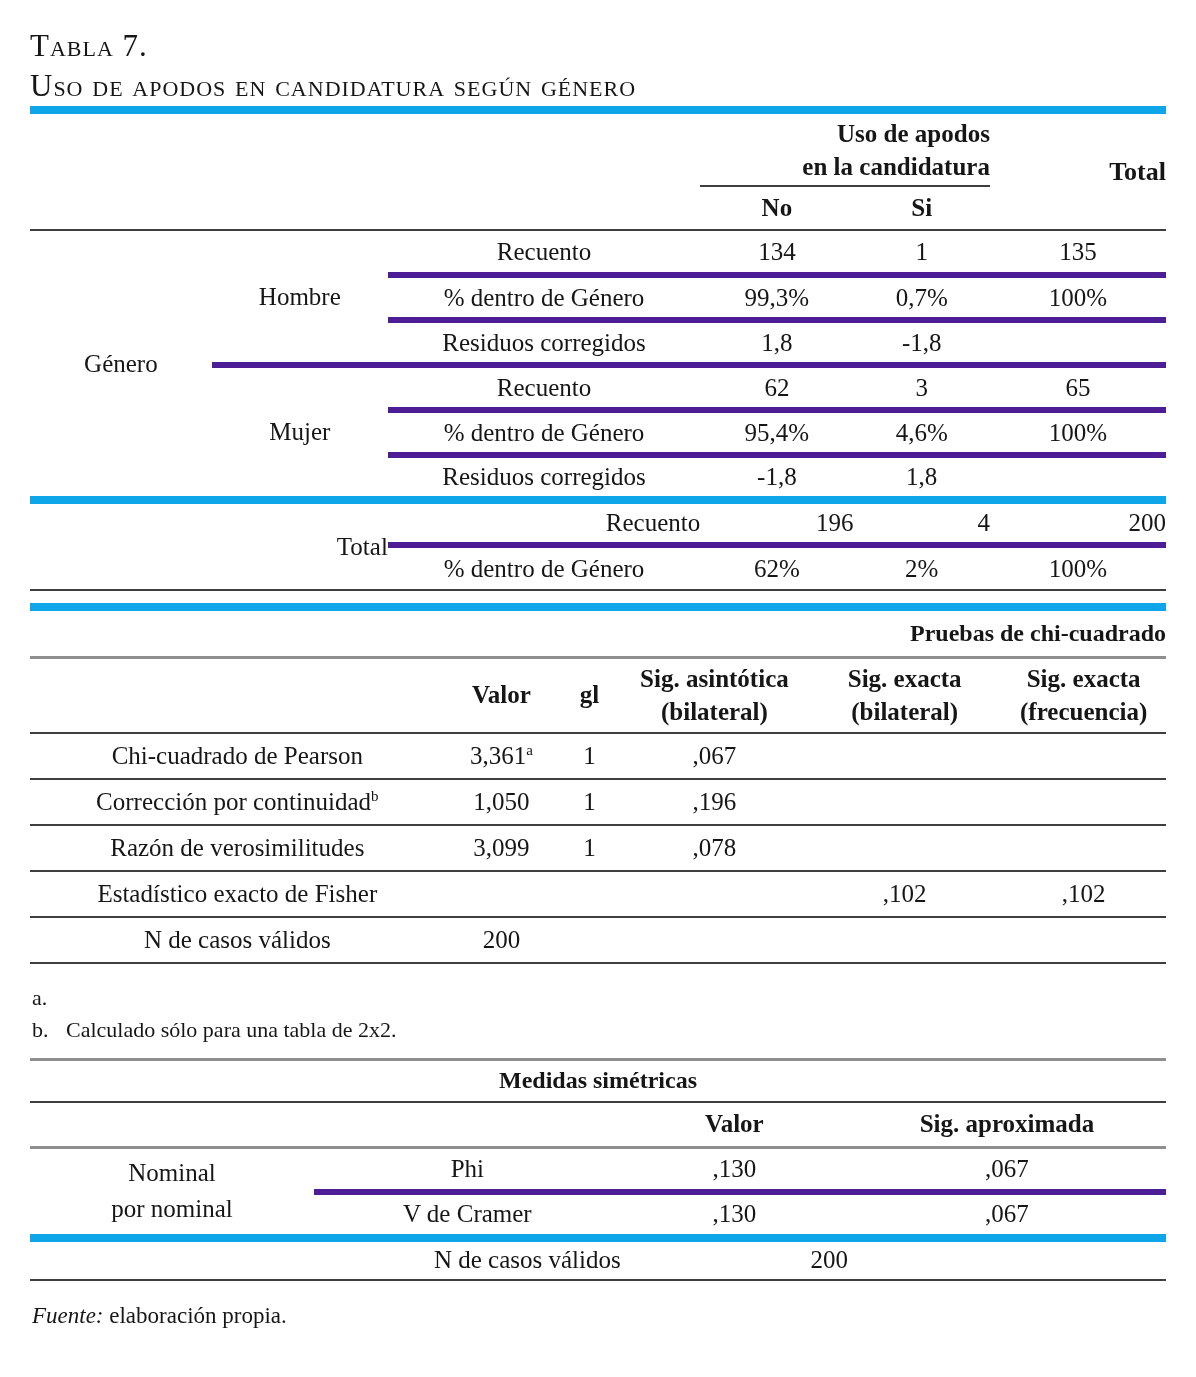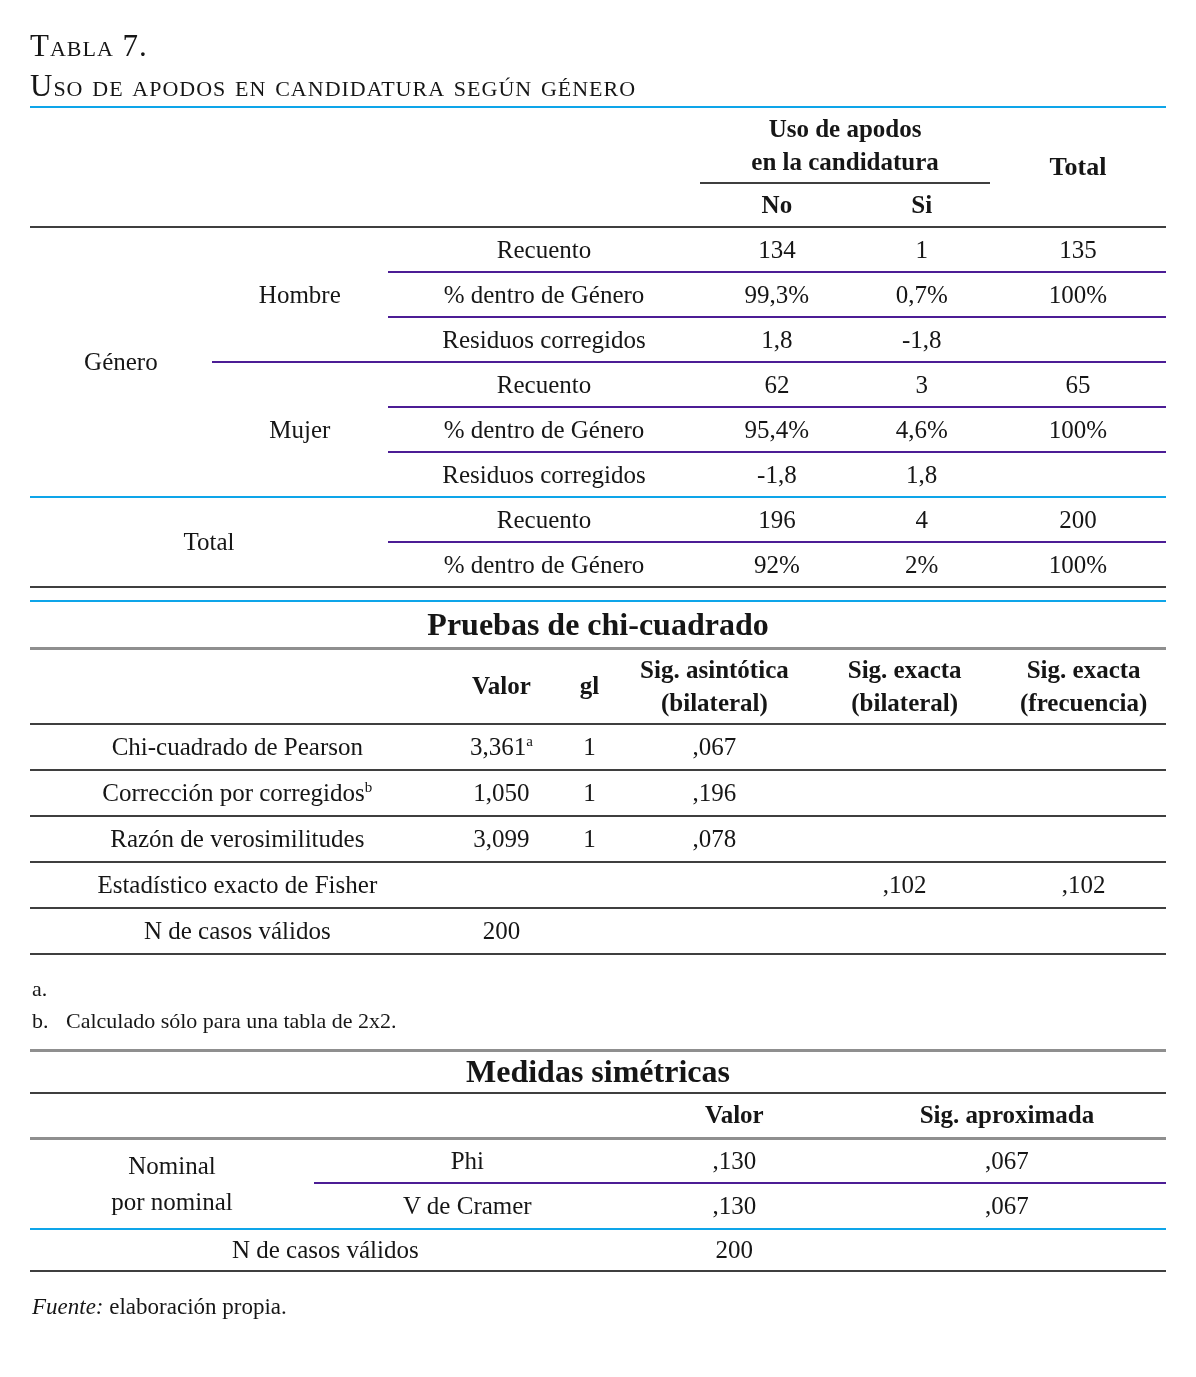--- a/index.html
+++ b/index.html
@@ -31,38 +31,38 @@
     table-layout: fixed;
   }
   td {
     text-align: center;
     vertical-align: middle;
     font-size: 25px;
     padding: 0;
     overflow: hidden;
   }
   
-  .bt  { border-top: 2px solid #0ea5e9; }
+  .bt  { border-top: 8px solid #0ea5e9; text-align: right; }
   .bb  { border-bottom: 2px solid #3f3f3f; }
-  .btl { border-top: 2px solid #4c1d95; }      
+  .btl { border-top: 6px solid #4c1d95; }      
   .bbthick { border-bottom: 3px solid #8f8f8f; }
   .btthick { border-top: 3px solid #8f8f8f; }
   
   .ct-hdr1 { height: 76px; }
   .ct-hdr2 { height: 44px; }
   .group-hdr { font-weight: bold; line-height: 33px; }
   .total-hdr { font-weight: bold; font-size: 26px; }
   .ch { font-weight: bold; margin-top: 18px; }
   .r45 { height: 45px; }
   .r46 { height: 46px; }
   .r44 { height: 44px; }
   .r42 { height: 42px; }
   
   .chitab { margin-top: 12px; }
-  .sec-title { font-weight: bold; font-size: 32px; height: 45px; }
+  .sec-title { font-weight: bold; font-size: 24px; height: 45px; }
   .chi-hdr { height: 75px; }
   .chi-hdr .two { line-height: 33px; }
   sup {
     font-size: 15px;
     line-height: 0;
     vertical-align: super;
   }
   
   .footnotes {
     margin: 18px 0 12px 2px;
@@ -158,21 +158,21 @@
 
       <tr class="r45">
         <td colspan="2" rowspan="2" class="bt bb">Total</td>
         <td class="bt">Recuento</td>
         <td class="bt">196</td>
         <td class="bt">4</td>
         <td class="bt">200</td>
       </tr>
       <tr class="r45">
         <td class="btl bb">% dentro de Género</td>
-        <td class="btl bb">92%</td>
+        <td class="btl bb">62%</td>
         <td class="btl bb">2%</td>
         <td class="btl bb">100%</td>
       </tr>
     </tbody>
   </table>
 
   <table class="chitab">
     <colgroup>
       <col style="width:36.5%">
         <col style="width:10%">
@@ -204,21 +204,21 @@
       </tr>
       <tr class="r46">
         <td class="bb"><span>Chi-cuadrado de Pearson</span></td>
         <td class="bb"><span>3,361</span><sup>a</sup></td>
         <td class="bb">1</td>
         <td class="bb">,067</td>
         <td class="bb"></td>
         <td class="bb"></td>
       </tr>
       <tr class="r46">
-        <td class="bb"><span>Corrección por corregidos</span><sup>b</sup></td>
+        <td class="bb"><span>Corrección por continuidad</span><sup>b</sup></td>
         <td class="bb">1,050</td>
         <td class="bb">1</td>
         <td class="bb">,196</td>
         <td class="bb"></td>
         <td class="bb"></td>
       </tr>
       <tr class="r46">
         <td class="bb">Razón de verosimilitudes</td>
         <td class="bb">3,099</td>
         <td class="bb">1</td>

